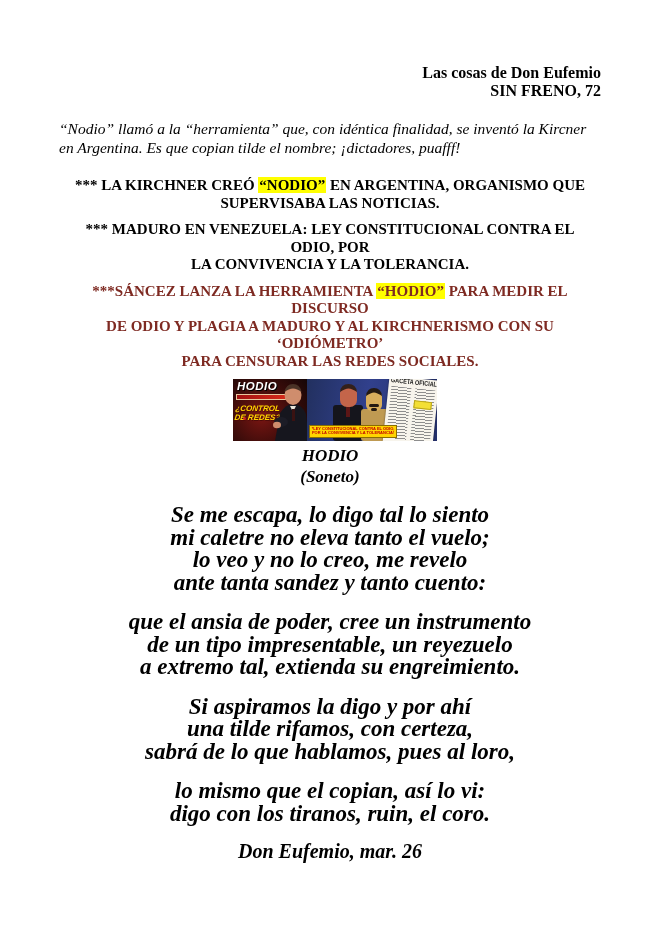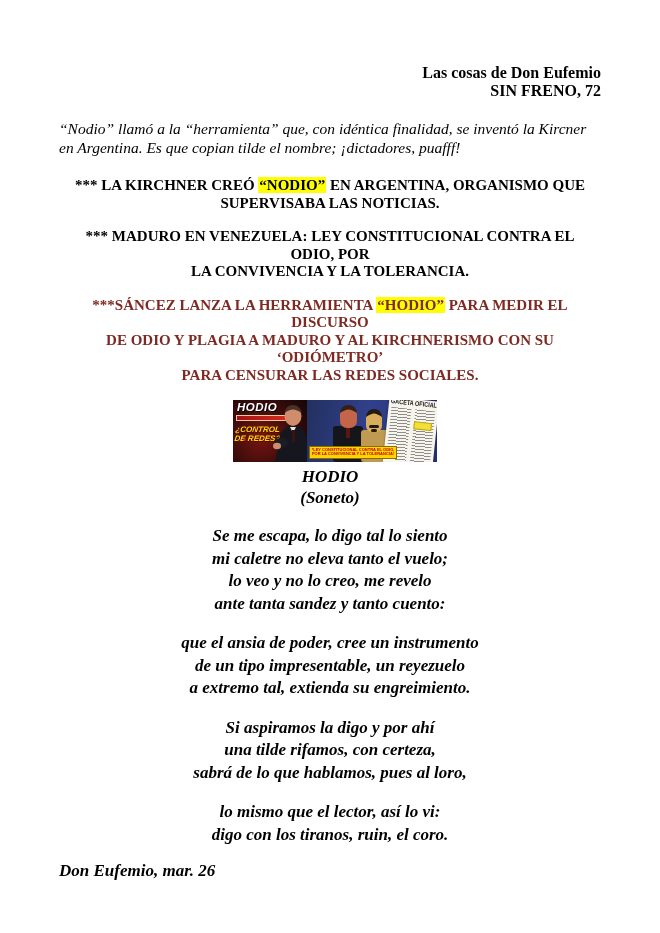--- a/index.html
+++ b/index.html
@@ -4,21 +4,21 @@
 <style>
   html,body{margin:0;padding:0;}
   body{
     width:660px;height:933px;background:#ffffff;overflow:hidden;
     font-family:"Liberation Serif","DejaVu Serif",serif;color:#000;
   }
   .page{padding:64px 59px 0 59px;position:relative;}
   .doc-title{text-align:right;font-weight:bold;font-size:16px;line-height:18px;}
   .intro{margin:19px 0 0 0;font-style:italic;font-size:15.5px;line-height:19px;white-space:pre-line;}
   .bullets{margin-top:20px;text-align:center;font-weight:bold;font-size:15px;line-height:17.5px;}
-  .bullet{margin:16px;white-space:pre-line;text-align:center;}
+  .bullet{margin:9px;white-space:pre-line;text-align:center;}
   .bullet.red{color:var(--accent-red,#7e2a22);}
   mark{background:var(--highlight-yellow,#ffff00);color:inherit;padding:0 1px;}
   
   .strip{margin:8px auto 0 auto;width:204px;height:62px;display:flex;transform:translateX(5px);}
   .thumb{position:relative;overflow:hidden;flex:none;}
   .thumb-left{width:74px;height:62px;
     background:radial-gradient(circle at 38% 60%, #7a1512 0%, #3a0c0a 55%, #150606 100%);}
   .hodio-title{position:absolute;top:1px;left:4px;color:#fff;
     font-family:"Liberation Sans",sans-serif;font-weight:bold;font-style:italic;
     font-size:11.5px;letter-spacing:.5px;text-shadow:1px 1px 0 #000;}
@@ -43,22 +43,22 @@
   .gaceta-col.c2{right:3px;}
   .gaceta-mark{position:absolute;top:22px;right:5px;width:16px;height:6px;background:#f3df35;border:0.5px solid #b9a41a;}
   .yellow-banner{position:absolute;left:2px;bottom:3px;width:86px;background:#ffd400;
     color:#c00000;font-family:"Liberation Sans",sans-serif;font-weight:bold;
     font-size:4px;line-height:4.6px;text-align:center;white-space:pre-line;padding:1px 0;
     border:0.5px solid #8a6d00;}
   
   .poem-head{text-align:center;font-weight:bold;font-style:italic;font-size:17px;line-height:21px;}
   .poem-head.first{margin-top:4px;}
   .stanza{margin:17px 0 0 0;text-align:center;font-weight:bold;font-style:italic;
-    font-size:17px;line-height:22.5px;}
-  .signature{margin-top:15px;text-align:left;font-weight:bold;font-style:italic;font-size:17px;}
+    font-size:23px;line-height:22.5px;}
+  .signature{margin-top:15px;text-align:center;font-weight:bold;font-style:italic;font-size:20px;}
 </style>
 </head>
 <body>
 
 <div class="page">
 
   <div class="doc-title">Las cosas de Don Eufemio</div>
   <div class="doc-title">SIN FRENO, 72</div>
 
   <p class="intro">“Nodio” llamó a la “herramienta” que, con idéntica finalidad, se inventó la Kircner
@@ -131,19 +131,19 @@
     <div>a extremo tal, extienda su engreimiento.</div>
   </div>
 
   <div class="stanza">
     <div>Si aspiramos la digo y por ahí</div>
     <div>una tilde rifamos, con certeza,</div>
     <div>sabrá de lo que hablamos, pues al loro,</div>
   </div>
 
   <div class="stanza">
-    <div>lo mismo que el lector, así lo vi:</div>
+    <div>lo mismo que el copian, así lo vi:</div>
     <div>digo con los tiranos, ruin, el coro.</div>
   </div>
 
   <div class="signature">Don Eufemio, mar. 26</div>
 
 </div>
 
 </body></html>

